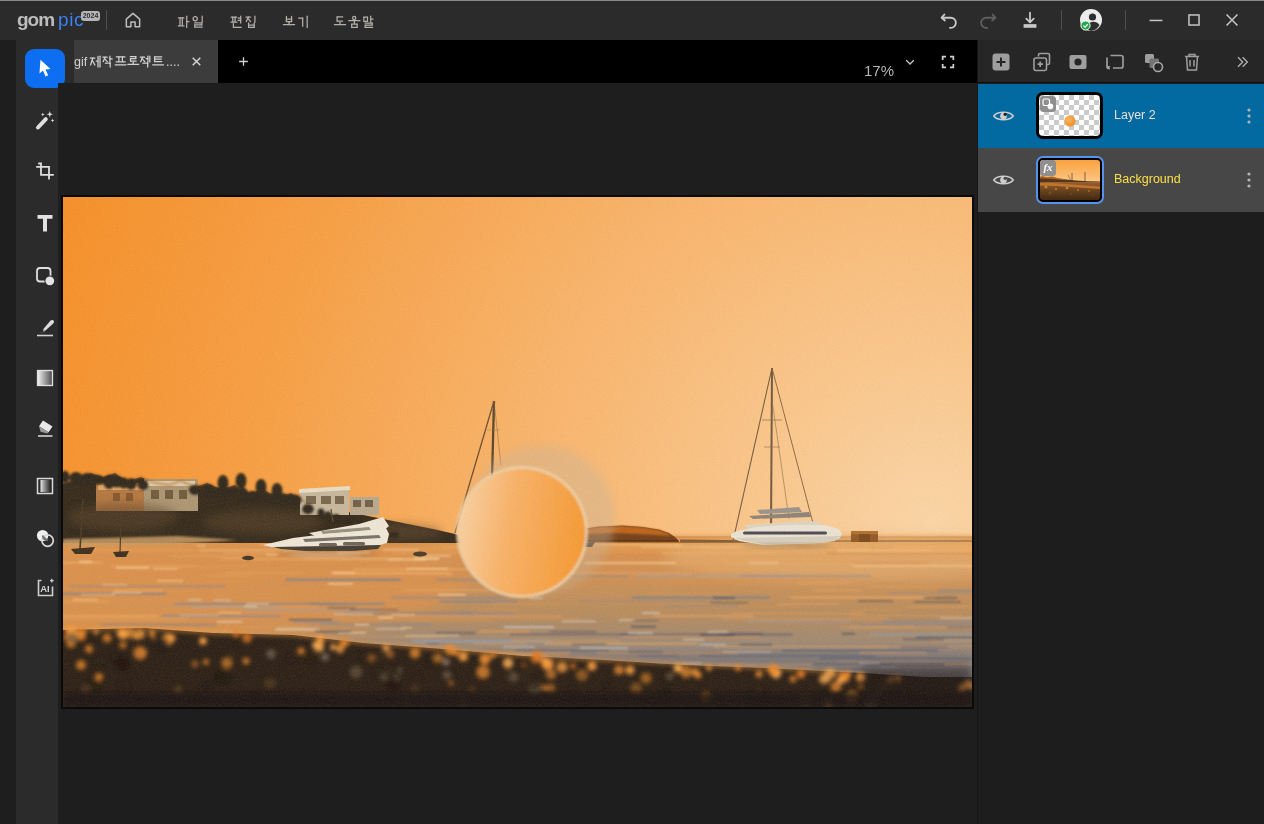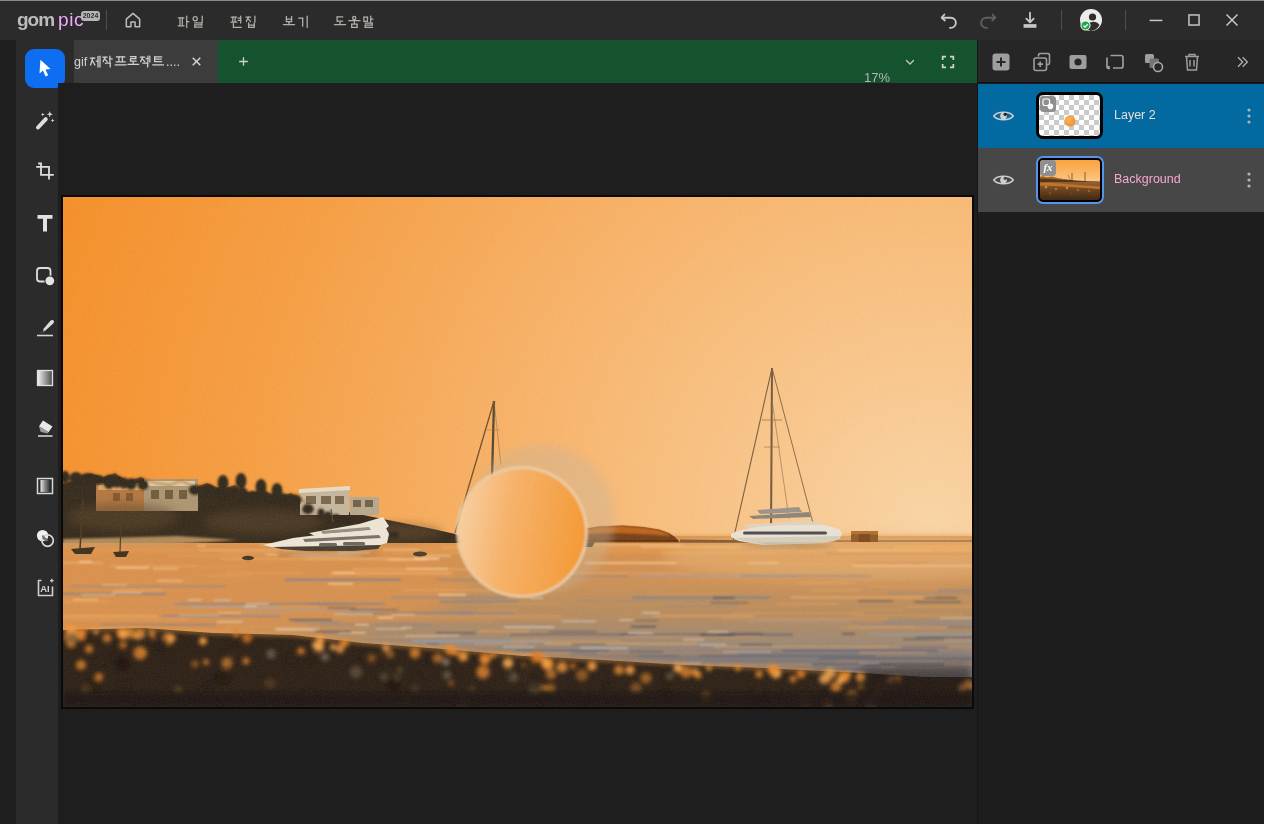--- a/index.html
+++ b/index.html
@@ -1,19 +1,19 @@
 <!DOCTYPE html>
 <html><head><meta charset="utf-8"><style>
 * {margin:0;padding:0;box-sizing:border-box}
 body {width:1264px;height:824px;background:#1e1e1e;font-family:"Liberation Sans",sans-serif;overflow:hidden;position:relative}
 .abs {position:absolute}
 </style></head><body>
 
 <div class="abs" style="left:0;top:0;width:1264px;height:40px;background:#2b2b2b">
-  <div class="abs" style="left:17px;top:9px;font-size:19px;color:#bcbcbc"><span style="font-weight:bold;letter-spacing:-1px">gom</span><span style="margin-left:4px;color:#f0abfc;letter-spacing:0.5px">pic</span></div>
+  <div class="abs" style="left:17px;top:9px;font-size:19px;color:#bcbcbc"><span style="font-weight:bold;letter-spacing:-1px">gom</span><span style="margin-left:4px;color:#3b82f6;letter-spacing:0.5px">pic</span></div>
   <div class="abs" style="left:81px;top:11px;width:19px;height:10px;background:#b5b5b5;border-radius:3px;color:#2e2e2e;font-size:7px;line-height:10px;text-align:center;font-weight:bold">2024</div>
   <div class="abs" style="left:0;top:0;width:1264px;height:1px;background:#8a8a8a"></div>
   <div class="abs" style="left:106px;top:10px;width:1px;height:20px;background:#4e4e4e"></div>
   <div style="position:absolute;left:123px;top:10px;line-height:0"><svg width="20" height="20" viewBox="0 0 24 24" fill="none" stroke="#bdbdbd" stroke-width="1.8" stroke-linejoin="round">
         <path d="M4 11 L12 4 L20 11 V20 H14.5 V14.5 H9.5 V20 H4 Z"></path>
       </svg></div>
   <div style="position:absolute;left:176px;top:13px;line-height:0"><svg width="35" height="19">
         <g stroke="#b3afa9" stroke-width="1.25" stroke-linecap="round" fill="none">
           <line x1="2.4" y1="4.9" x2="7.9" y2="4.9"></line>
           <line x1="4.0" y1="4.9" x2="4.0" y2="12.2"></line>
@@ -116,21 +116,21 @@
         <path d="M5 12.5 H19" stroke="#c8c8c8" stroke-width="1.6"></path>
       </svg></div>
   <div style="position:absolute;left:1183px;top:9px;line-height:0"><svg width="22" height="22" viewBox="0 0 24 24">
         <rect x="6.5" y="6.5" width="11" height="11" fill="none" stroke="#c8c8c8" stroke-width="1.6"></rect>
       </svg></div>
   <div style="position:absolute;left:1221px;top:9px;line-height:0"><svg width="22" height="22" viewBox="0 0 24 24">
         <path d="M6 6 L18 18 M18 6 L6 18" stroke="#c8c8c8" stroke-width="1.6"></path>
       </svg></div>
 </div>
 
-<div class="abs" style="left:58px;top:40px;width:920px;height:43px;background:#14532d">
+<div class="abs" style="left:58px;top:40px;width:920px;height:43px;background:#000000">
   <div class="abs" style="left:0;top:0;width:160px;height:43px;background:#3c3c3c">
     <svg style="position:absolute;left:16px;top:13px" width="120" height="18">
         <text x="0" y="13" font-family="Liberation Sans" font-size="12.5" fill="#d2d2d2">gif</text>
         <g stroke="#d2d2d2" stroke-width="1.25" stroke-linecap="round" fill="none">
           <line x1="16.3" y1="5.0" x2="20.9" y2="5.0"></line>
           <line x1="18.8" y1="5.0" x2="16.6" y2="12.0"></line>
           <line x1="18.4" y1="7.6" x2="20.9" y2="12.0"></line>
           <line x1="24.0" y1="3.4" x2="24.0" y2="14.0"></line>
           <line x1="22.2" y1="8.1" x2="24.0" y2="8.1"></line>
           <line x1="26.0" y1="3.2" x2="26.0" y2="14.0"></line>
@@ -169,21 +169,21 @@
         </g>
         <text x="92" y="13" font-family="Liberation Sans" font-size="12.5" fill="#d2d2d2">....</text>
       </svg>
     <svg class="abs" style="left:132px;top:15px" width="13" height="13" viewBox="0 0 24 24">
         <path d="M5 5 L19 19 M19 5 L5 19" stroke="#d8d8d8" stroke-width="2.6"></path>
       </svg>
   </div>
   <svg class="abs" style="left:179px;top:15px" width="13" height="13" viewBox="0 0 24 24">
       <path d="M12 4 V20 M4 12 H20" stroke="#d0d0d0" stroke-width="2.4"></path>
     </svg>
-  <div class="abs" style="left:806px;top:30px;font-size:13px;color:#b5b5b5">17%</div>
+  <div class="abs" style="left:806px;top:22px;font-size:15px;color:#b5b5b5">17%</div>
   <div style="position:absolute;left:845px;top:15px;line-height:0"><svg width="14" height="14" viewBox="0 0 24 24" fill="none" stroke="#c8c8c8" stroke-width="2.2" stroke-linecap="round">
         <path d="M6 9.5 L12 15.5 L18 9.5"></path>
       </svg></div>
   <div style="position:absolute;left:882px;top:14px;line-height:0"><svg width="16" height="16" viewBox="0 0 24 24" fill="none" stroke="#d0d0d0" stroke-width="2.6">
         <path d="M4 9 V4 H9 M15 4 H20 V9 M20 15 V20 H15 M9 20 H4 V15"></path>
       </svg></div>
 </div>
 
 <div class="abs" style="left:16px;top:40px;width:58px;height:784px;background:#2b2b2b">
   <div class="abs" style="left:9px;top:9px;width:40px;height:39px;background:#0d6ef2;border-radius:9px">
@@ -991,20 +991,20 @@
           <circle cx="18" cy="31" r="1.2" fill="#d47c26" opacity="0.8"></circle>
       <circle cx="29" cy="30" r="1.3" fill="#e89238" opacity="0.8"></circle>
           <circle cx="40" cy="32" r="1.2" fill="#c7701f" opacity="0.7"></circle>
       <circle cx="51" cy="33" r="1.3" fill="#b8681c" opacity="0.7"></circle>
           <circle cx="12" cy="35" r="1.5" fill="#8a5520" opacity="0.7"></circle>
       <circle cx="33" cy="36" r="1.4" fill="#7a4a1c" opacity="0.6"></circle>
           <circle cx="55" cy="37" r="1.5" fill="#6b3f16" opacity="0.6"></circle>
       </svg>
     </div>
     <div class="abs" style="left:62px;top:12px;width:16px;height:16px;background:#8f8f8f;border-radius:3.5px;color:#fff;font-family:&quot;Liberation Serif&quot;,serif;font-style:italic;font-size:11px;font-weight:bold;text-align:center;line-height:15px">fx</div>
-    <div class="abs" style="left:136px;top:24px;font-size:12.5px;color:#f9a8d4">Background</div>
+    <div class="abs" style="left:136px;top:24px;font-size:12.5px;color:#fde047">Background</div>
     <div class="abs" style="left:264px;top:23px;line-height:0"><svg width="14" height="18" viewBox="0 0 14 18">
           <circle cx="7" cy="3" r="1.6" fill="#b4b4b4"></circle>
           <circle cx="7" cy="9" r="1.6" fill="#b4b4b4"></circle>
           <circle cx="7" cy="15" r="1.6" fill="#b4b4b4"></circle>
         </svg></div>
   </div>
 </div>
 
 </body></html>

